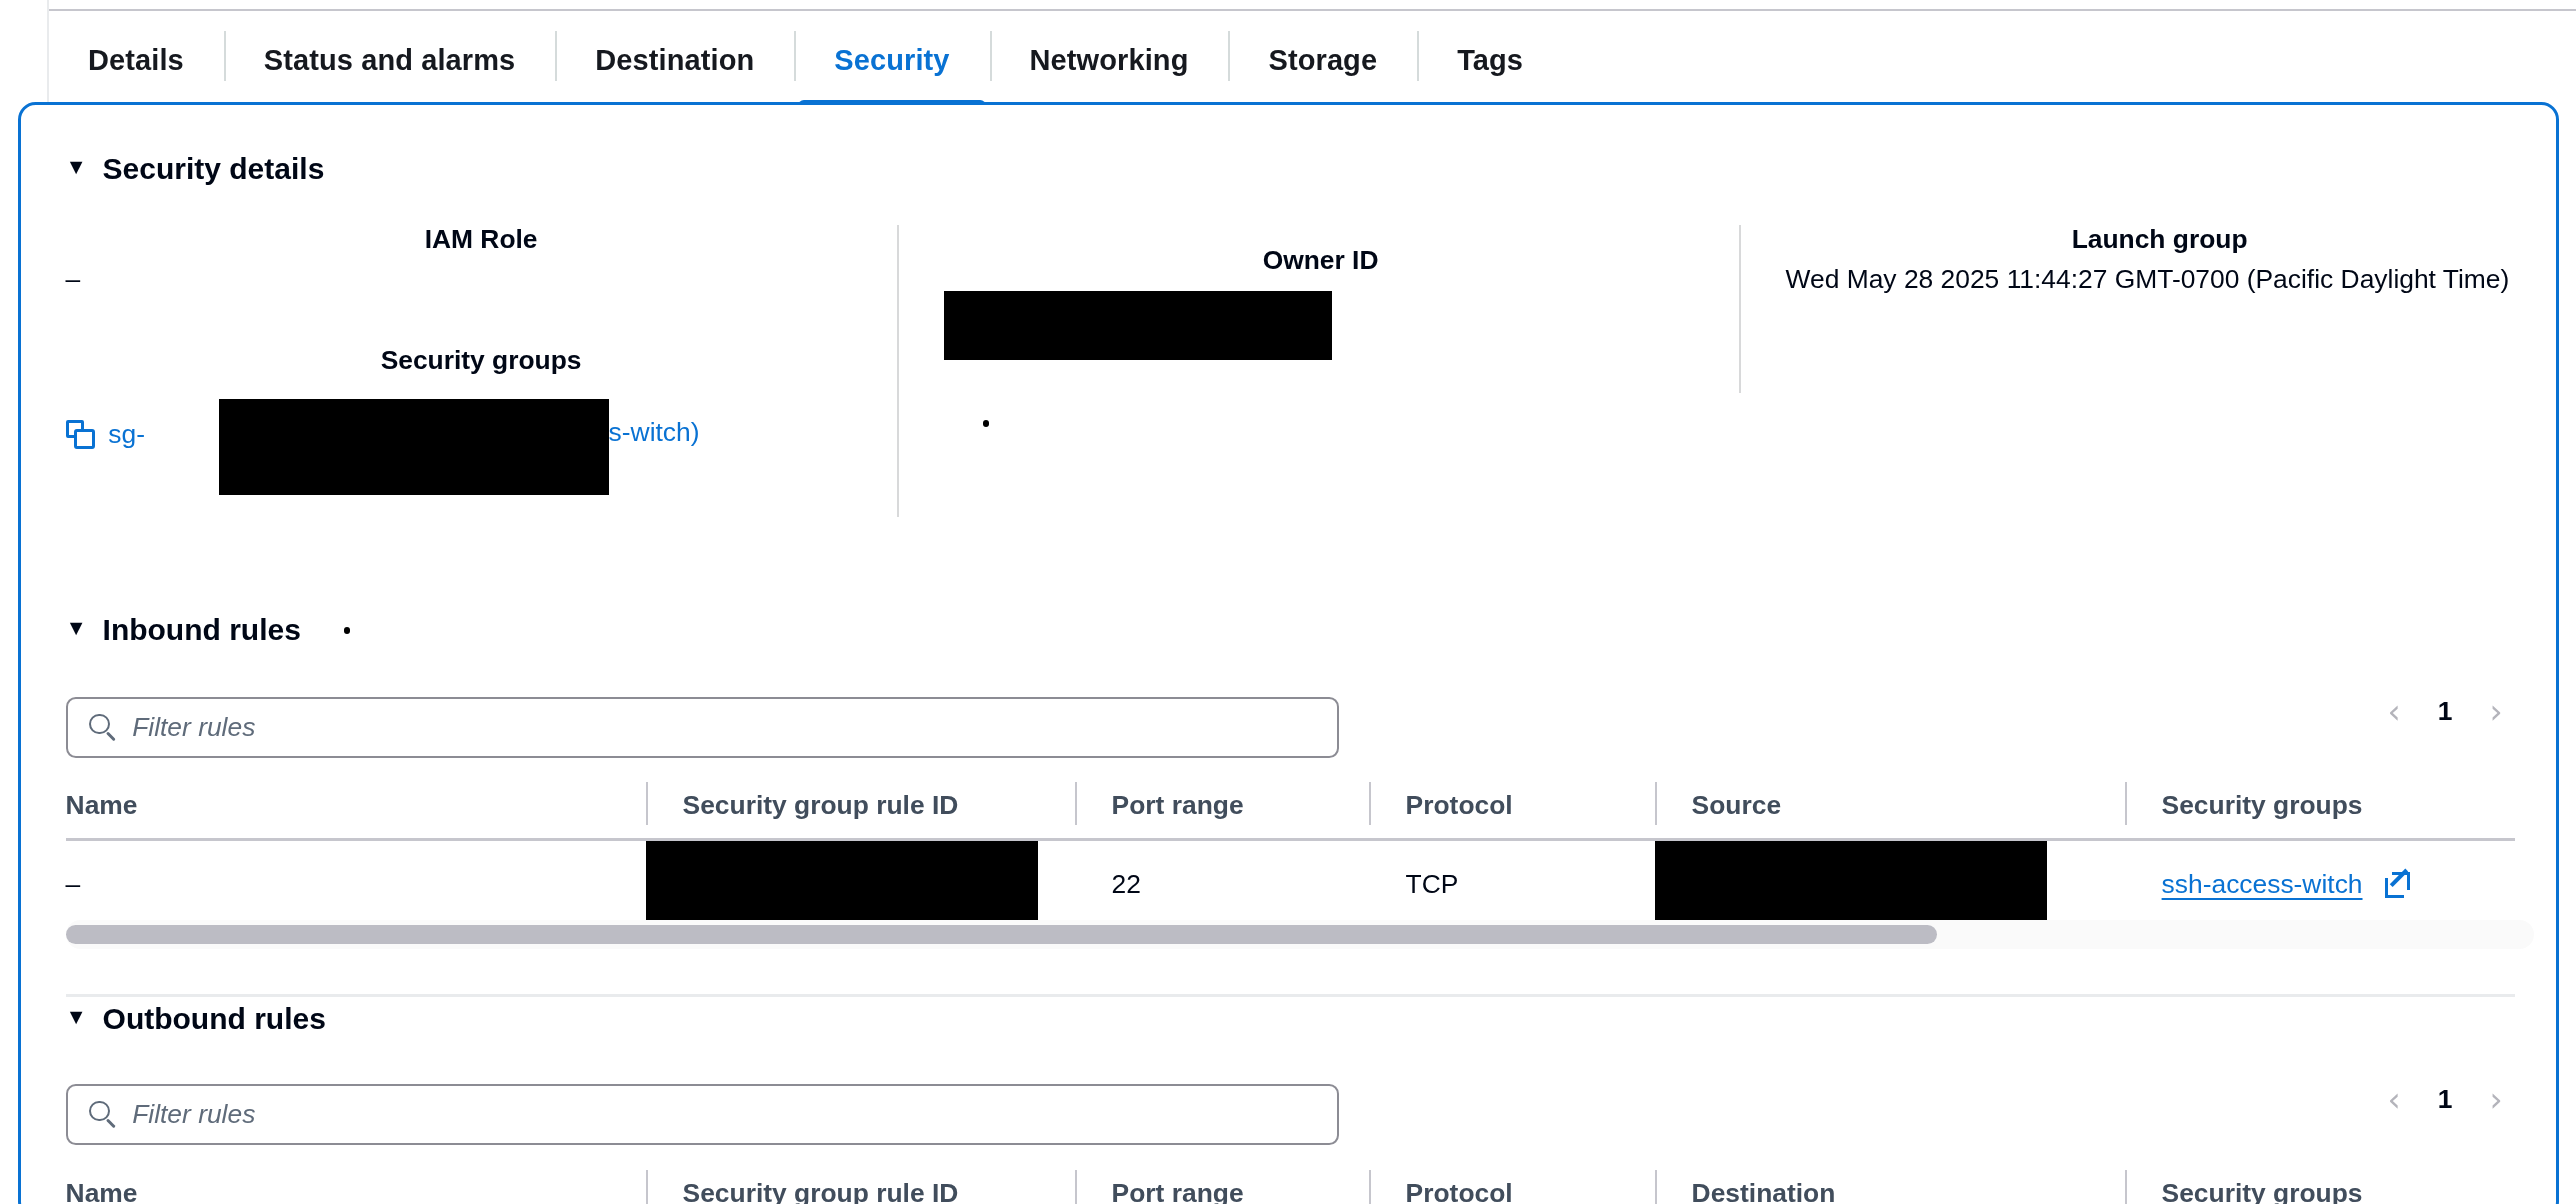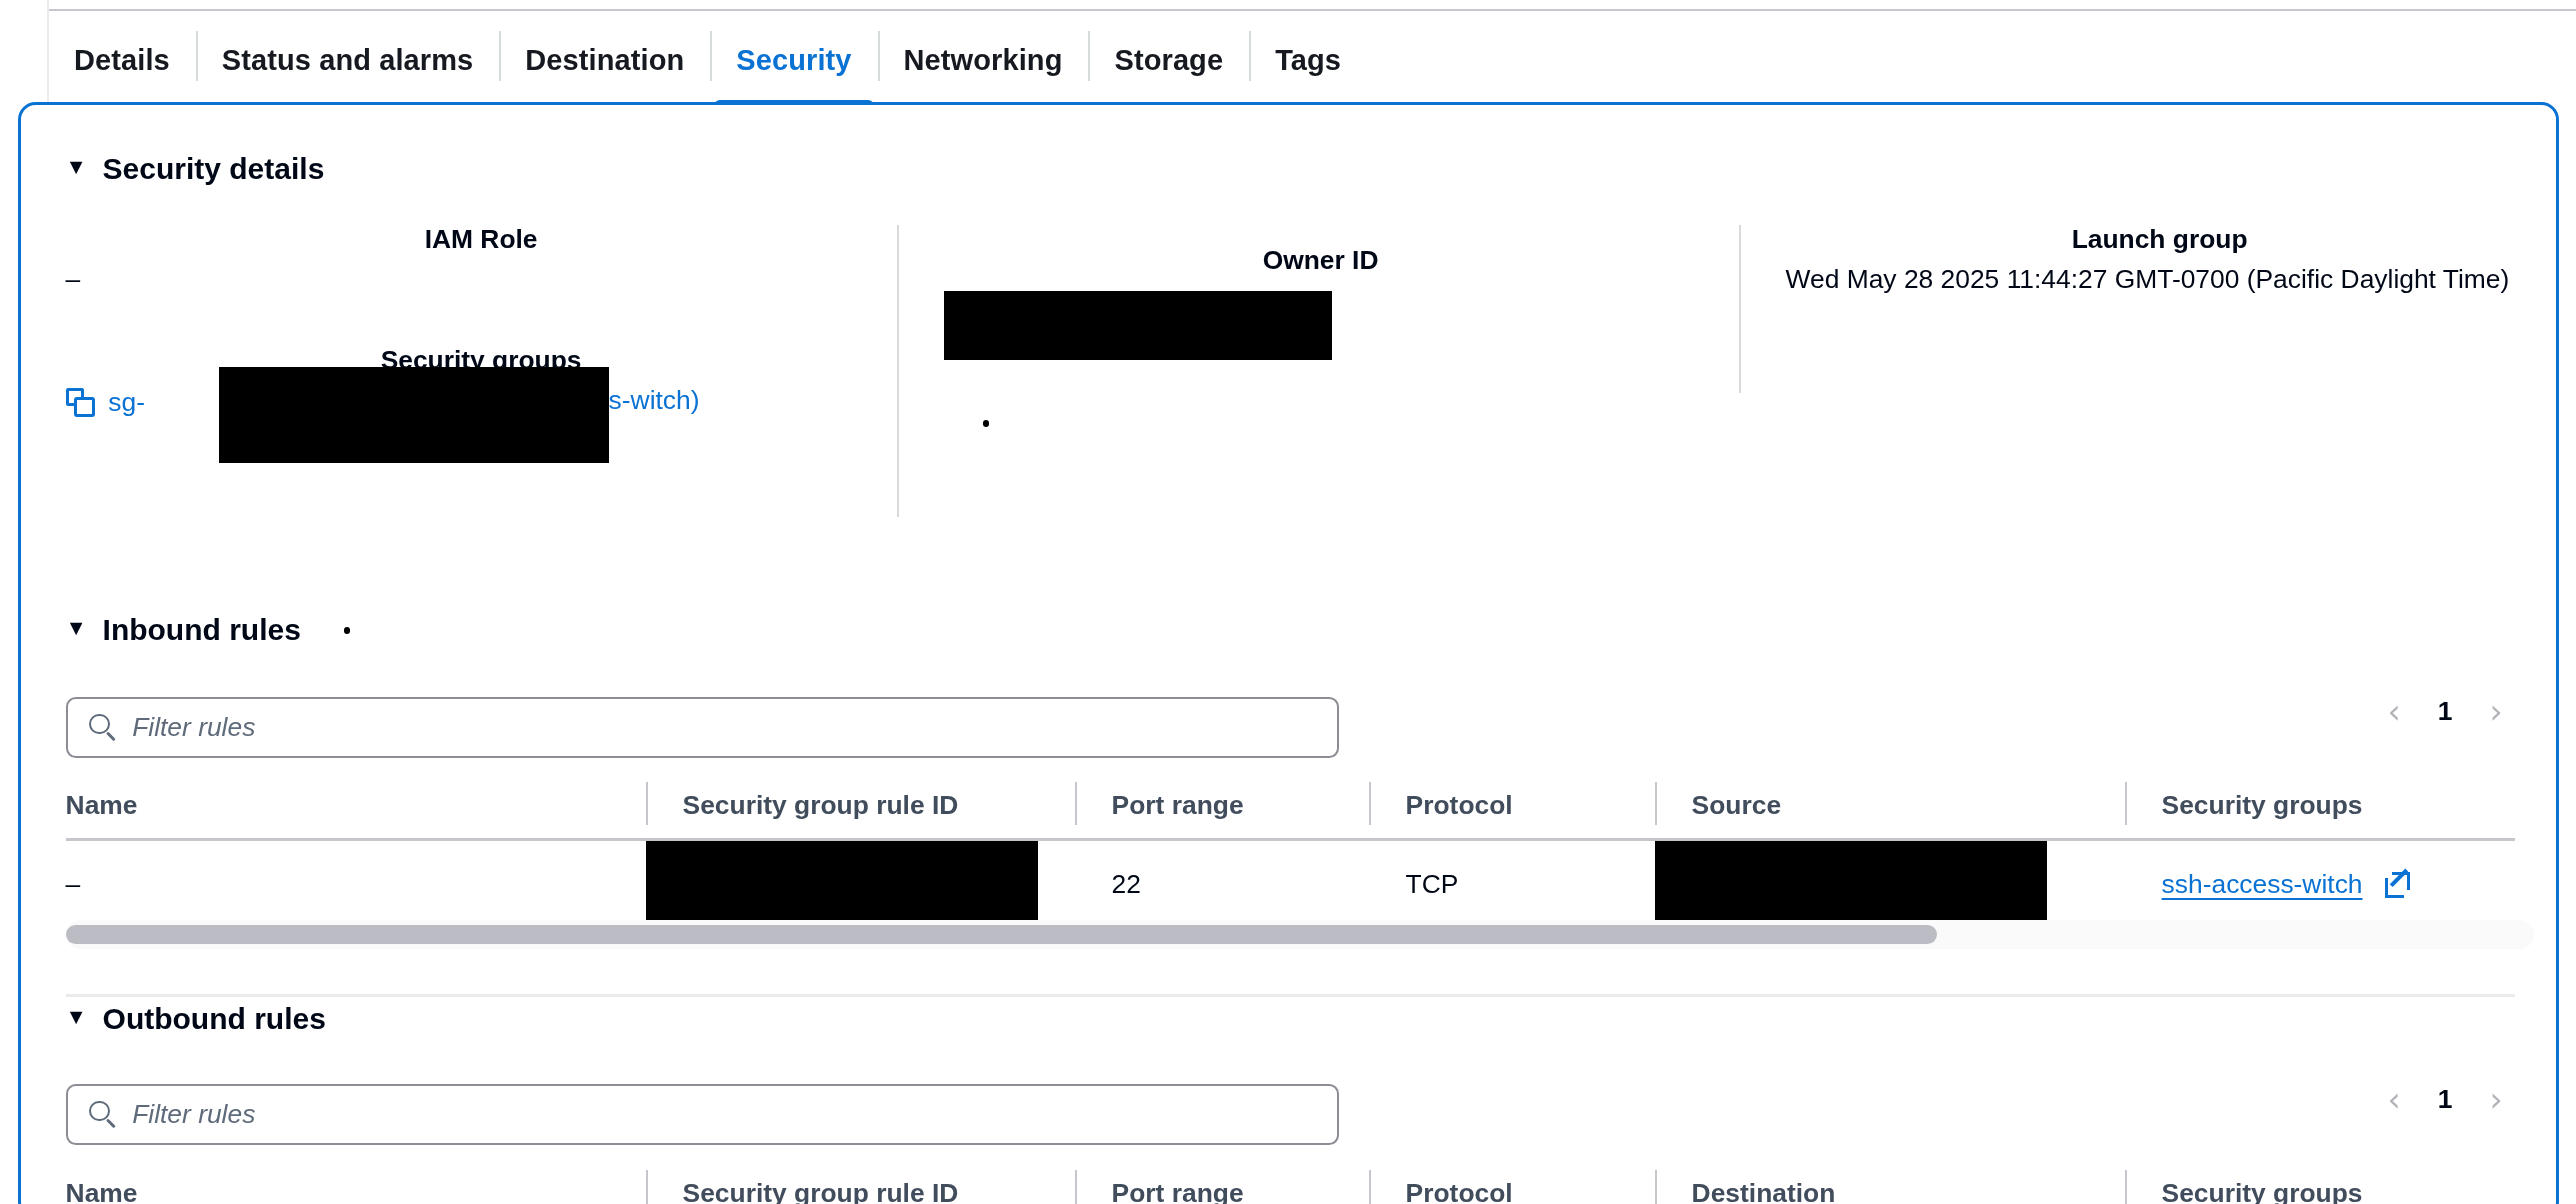--- a/index.html
+++ b/index.html
@@ -47,21 +47,21 @@
     top: 13.7px;
     left: 48px;
     display: flex;
     align-items: stretch;
     height: 93px;
   }
   .tab {
     position: relative;
     display: flex;
     align-items: center;
-    padding: 0 26px;
+    padding: 0 40px;
     font-size: 29px;
     font-weight: bold;
     color: #16191f;
     letter-spacing: 0.1px;
     cursor: pointer;
     white-space: nowrap;
   }
   .tab + .tab::before {
     content: "";
     position: absolute;
@@ -168,21 +168,21 @@
     width: 388px;
     height: 69px;
     margin-top: 13.7px;
   }
 
   .sg-block { margin-top: 45px; }
   .sg-line {
     display: flex;
     align-items: center;
     gap: 13.7px;
-    margin-top: 0;
+    margin-top: 32px;
     position: relative;
     height: 51px;
   }
   .copy-icon {
     width: 29px;
     height: 29px;
     position: relative;
     flex: 0 0 auto;
     cursor: pointer;
   }

